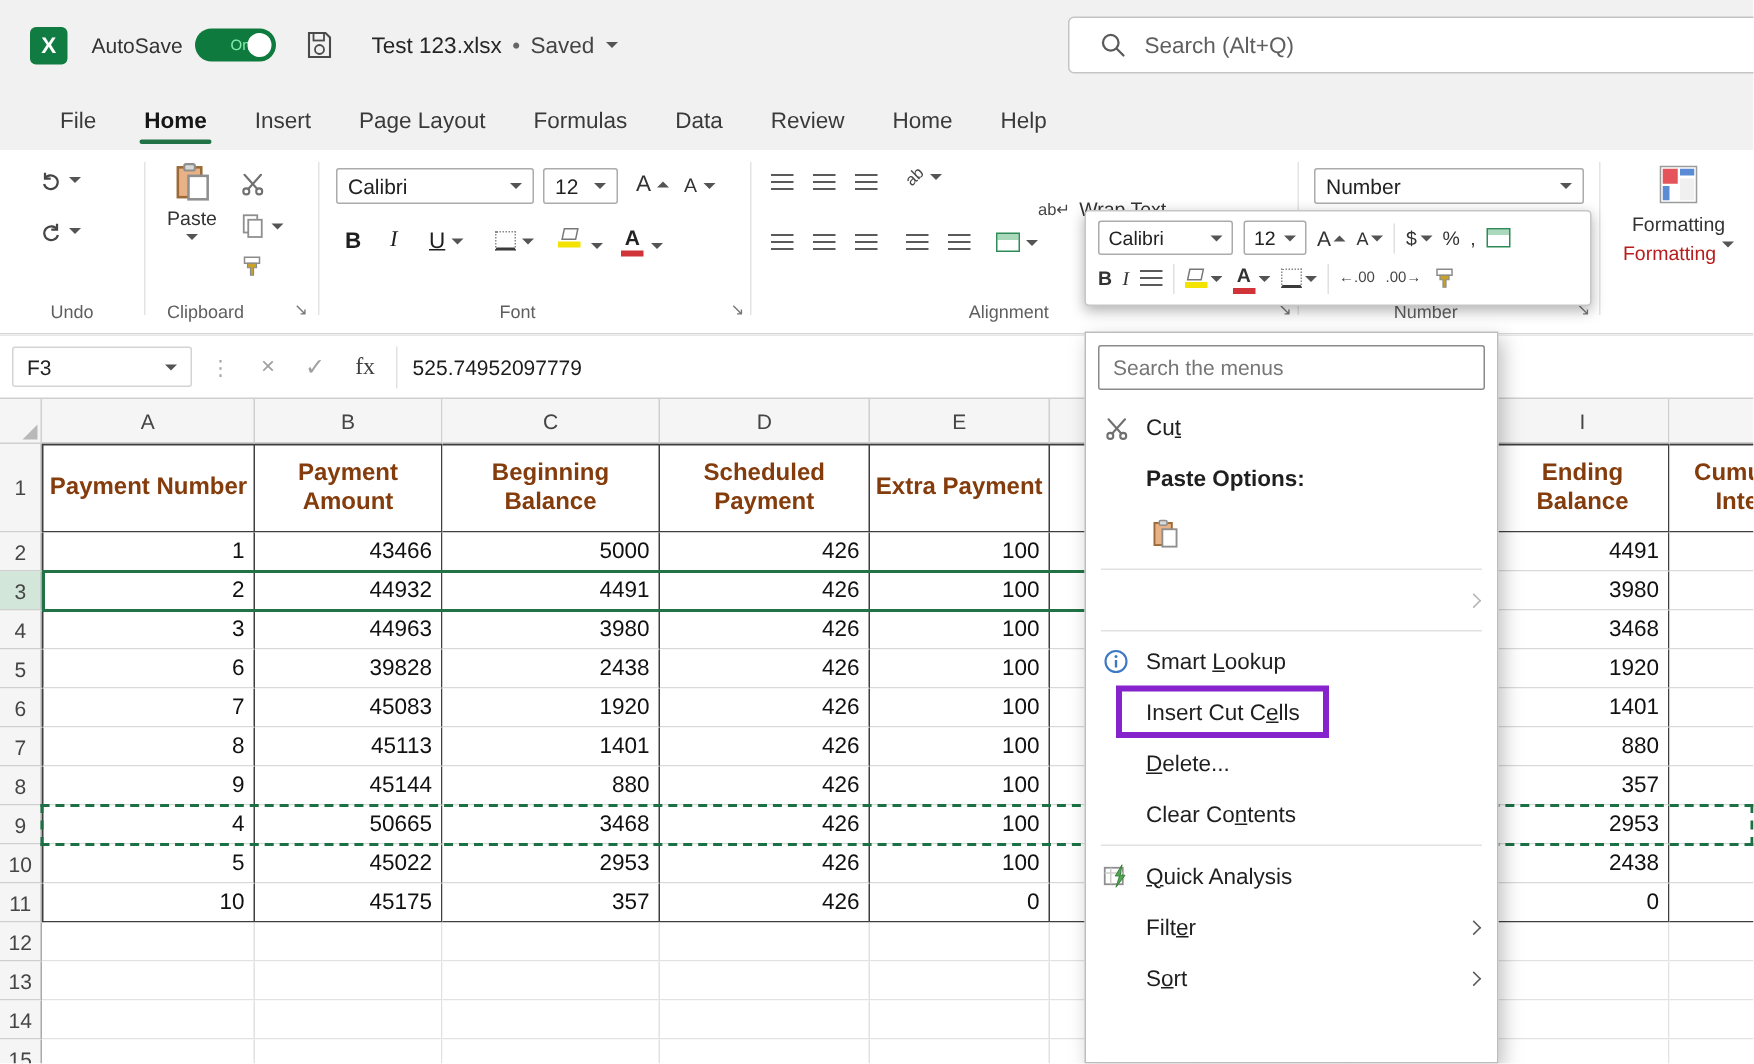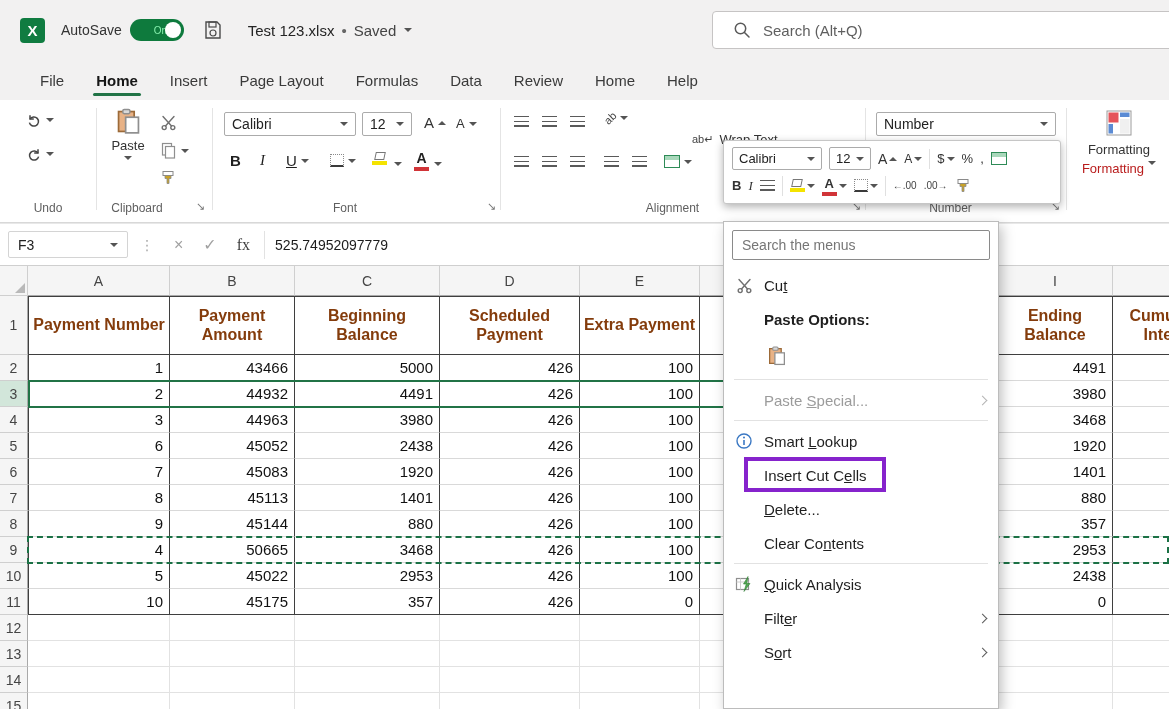--- a/index.html
+++ b/index.html
@@ -356,21 +356,21 @@
       <div class="gc" style="border-right: 1px solid rgb(63, 63, 63); border-bottom: 1px solid rgb(217, 217, 217);">3980</div>
       <div class="gc" style="border-right: 1px solid rgb(63, 63, 63); border-bottom: 1px solid rgb(217, 217, 217);">426</div>
       <div class="gc" style="border-right: 1px solid rgb(63, 63, 63); border-bottom: 1px solid rgb(217, 217, 217);">100</div>
       <div class="gc" style="border-right: 1px solid rgb(63, 63, 63); border-bottom: 1px solid rgb(217, 217, 217);"></div>
       <div class="gc" style="border-right: 1px solid rgb(63, 63, 63); border-bottom: 1px solid rgb(217, 217, 217);"></div>
       <div class="gc" style="border-right: 1px solid rgb(63, 63, 63); border-bottom: 1px solid rgb(217, 217, 217);"></div>
       <div class="gc" style="border-right: 1px solid rgb(63, 63, 63); border-bottom: 1px solid rgb(217, 217, 217);">3468</div>
       <div class="gc" style="border-right: 1px solid rgb(63, 63, 63); border-bottom: 1px solid rgb(217, 217, 217);"></div>
       <div class="gc gh" style="border-right: 1px solid rgb(169, 169, 169);">5</div>
       <div class="gc" style="border-right: 1px solid rgb(63, 63, 63); border-left: 1px solid rgb(63, 63, 63); border-bottom: 1px solid rgb(217, 217, 217);">6</div>
-      <div class="gc" style="border-right: 1px solid rgb(63, 63, 63); border-bottom: 1px solid rgb(217, 217, 217);">45052</div>
+      <div class="gc" style="border-right: 1px solid rgb(63, 63, 63); border-bottom: 1px solid rgb(217, 217, 217);">39828</div>
       <div class="gc" style="border-right: 1px solid rgb(63, 63, 63); border-bottom: 1px solid rgb(217, 217, 217);">2438</div>
       <div class="gc" style="border-right: 1px solid rgb(63, 63, 63); border-bottom: 1px solid rgb(217, 217, 217);">426</div>
       <div class="gc" style="border-right: 1px solid rgb(63, 63, 63); border-bottom: 1px solid rgb(217, 217, 217);">100</div>
       <div class="gc" style="border-right: 1px solid rgb(63, 63, 63); border-bottom: 1px solid rgb(217, 217, 217);"></div>
       <div class="gc" style="border-right: 1px solid rgb(63, 63, 63); border-bottom: 1px solid rgb(217, 217, 217);"></div>
       <div class="gc" style="border-right: 1px solid rgb(63, 63, 63); border-bottom: 1px solid rgb(217, 217, 217);"></div>
       <div class="gc" style="border-right: 1px solid rgb(63, 63, 63); border-bottom: 1px solid rgb(217, 217, 217);">1920</div>
       <div class="gc" style="border-right: 1px solid rgb(63, 63, 63); border-bottom: 1px solid rgb(217, 217, 217);"></div>
       <div class="gc gh" style="border-right: 1px solid rgb(169, 169, 169);">6</div>
       <div class="gc" style="border-right: 1px solid rgb(63, 63, 63); border-left: 1px solid rgb(63, 63, 63); border-bottom: 1px solid rgb(217, 217, 217);">7</div>
@@ -578,21 +578,20 @@
               <rect x="2.5" y="2.5" width="11" height="14" fill="#e8b286" stroke="#9c6a38" stroke-width="1.2"></rect>
               <rect x="5.5" y="1" width="5" height="3" rx="1" fill="#d9d9d9" stroke="#8f8f8f" stroke-width="1"></rect>
               <rect x="7.5" y="6.5" width="9" height="11" fill="#fff" stroke="#8f8f8f" stroke-width="1.2"></rect>
             </svg>
           </span>
         </span>
       </div>
       <div class="ctx-sep"></div>
       <div class="ctx-item disabled">
         <span class="ctx-ic"></span>
-        <span class="ctx-label">Paste <u>S</u>pecial...</span>
         <span class="cvr ctx-sub"></span>
       </div>
       <div class="ctx-sep"></div>
       <div class="ctx-item">
         <span class="ctx-ic">
           <svg width="18" height="18" viewBox="0 0 18 18">
             <circle cx="9" cy="9" r="7" fill="none" stroke="#3b78c3" stroke-width="1.4"></circle>
             <circle cx="9" cy="5.6" r="1" fill="#3b78c3"></circle>
             <path d="M9 8 v5" stroke="#3b78c3" stroke-width="1.6"></path>
           </svg>

